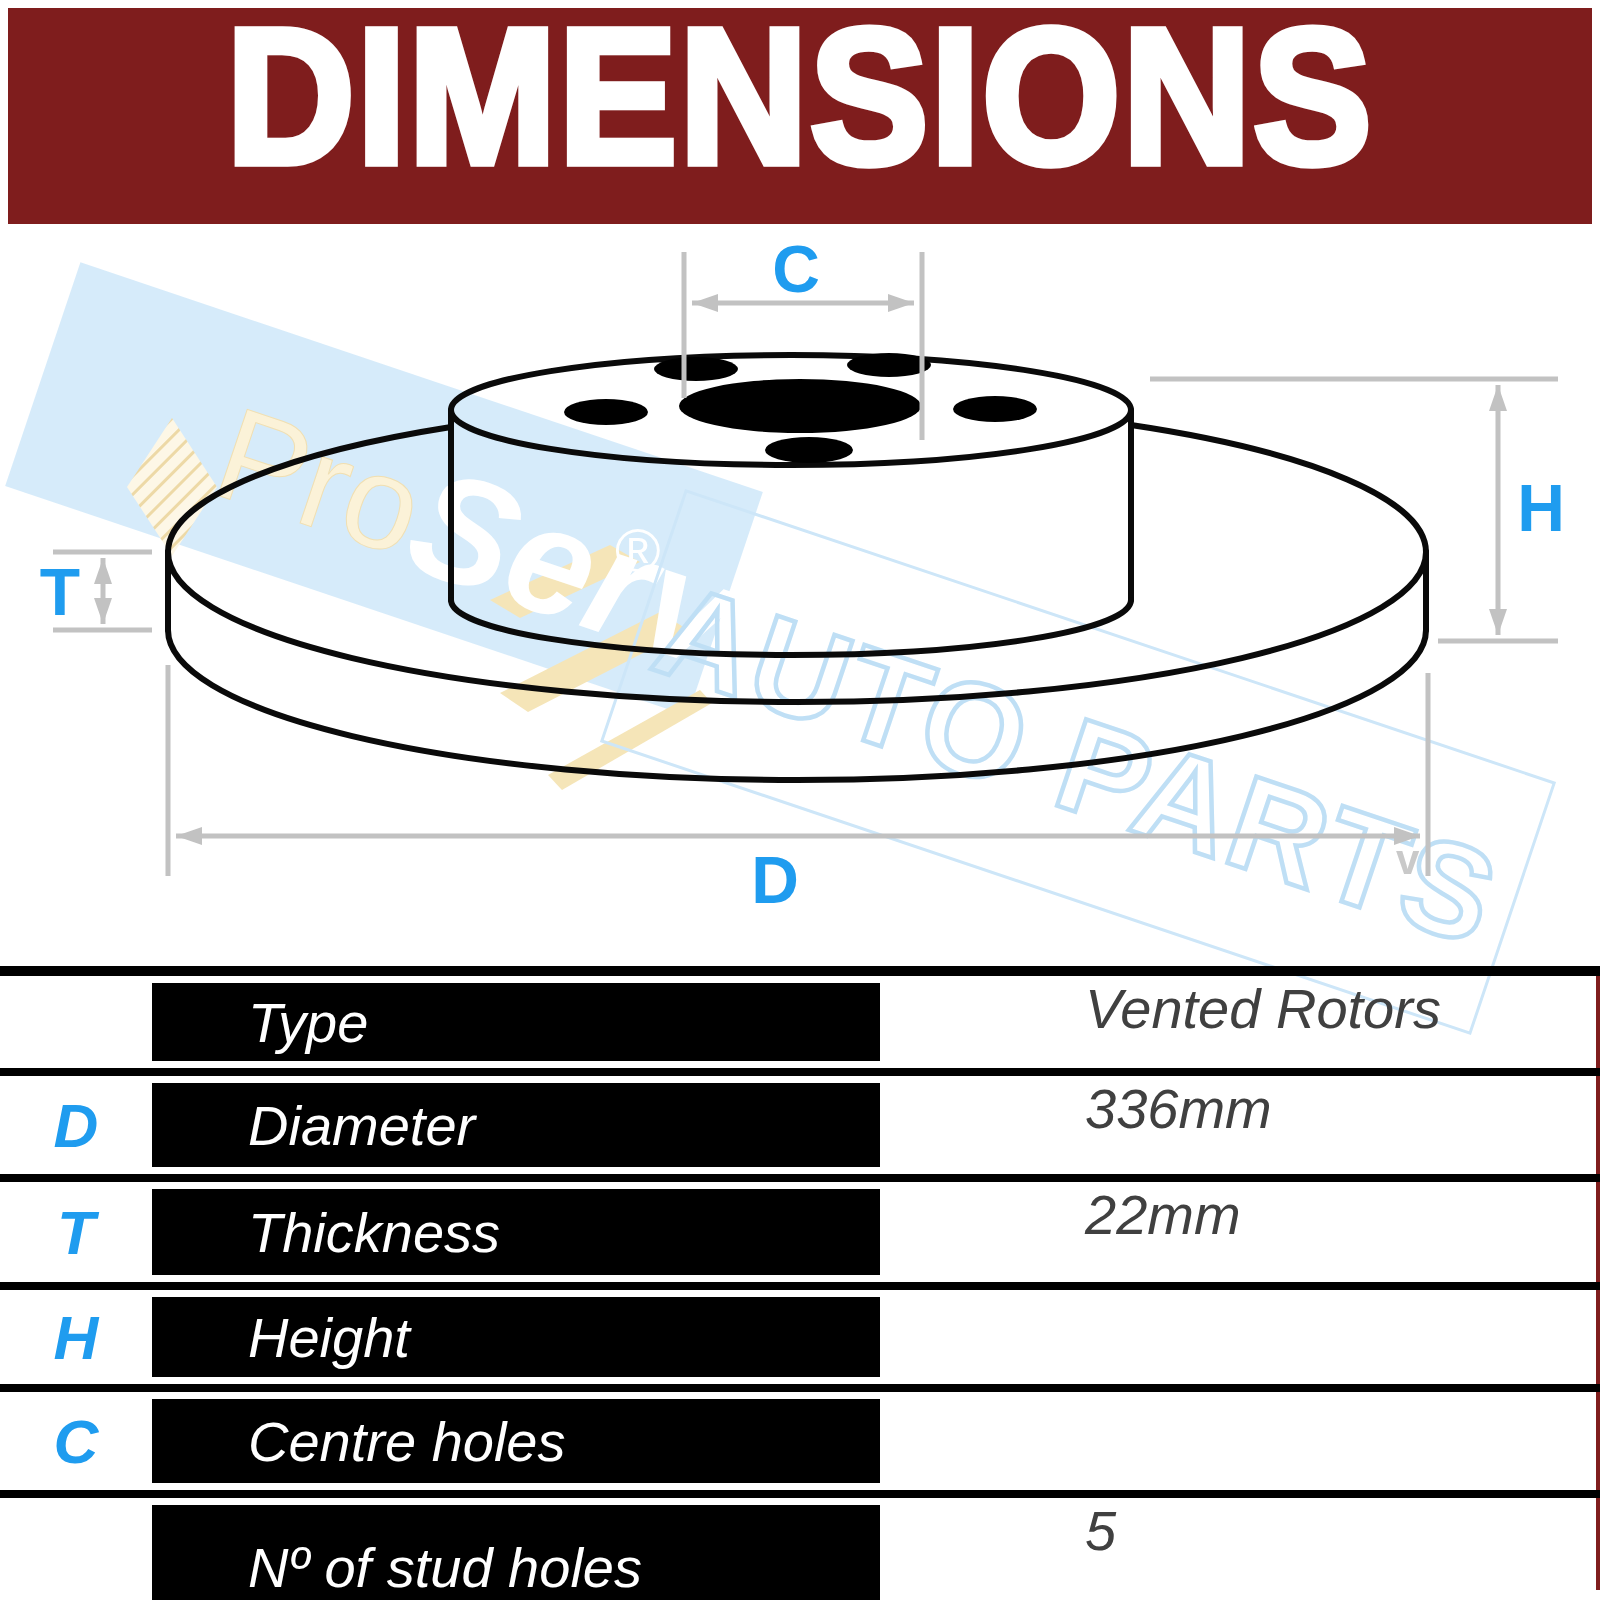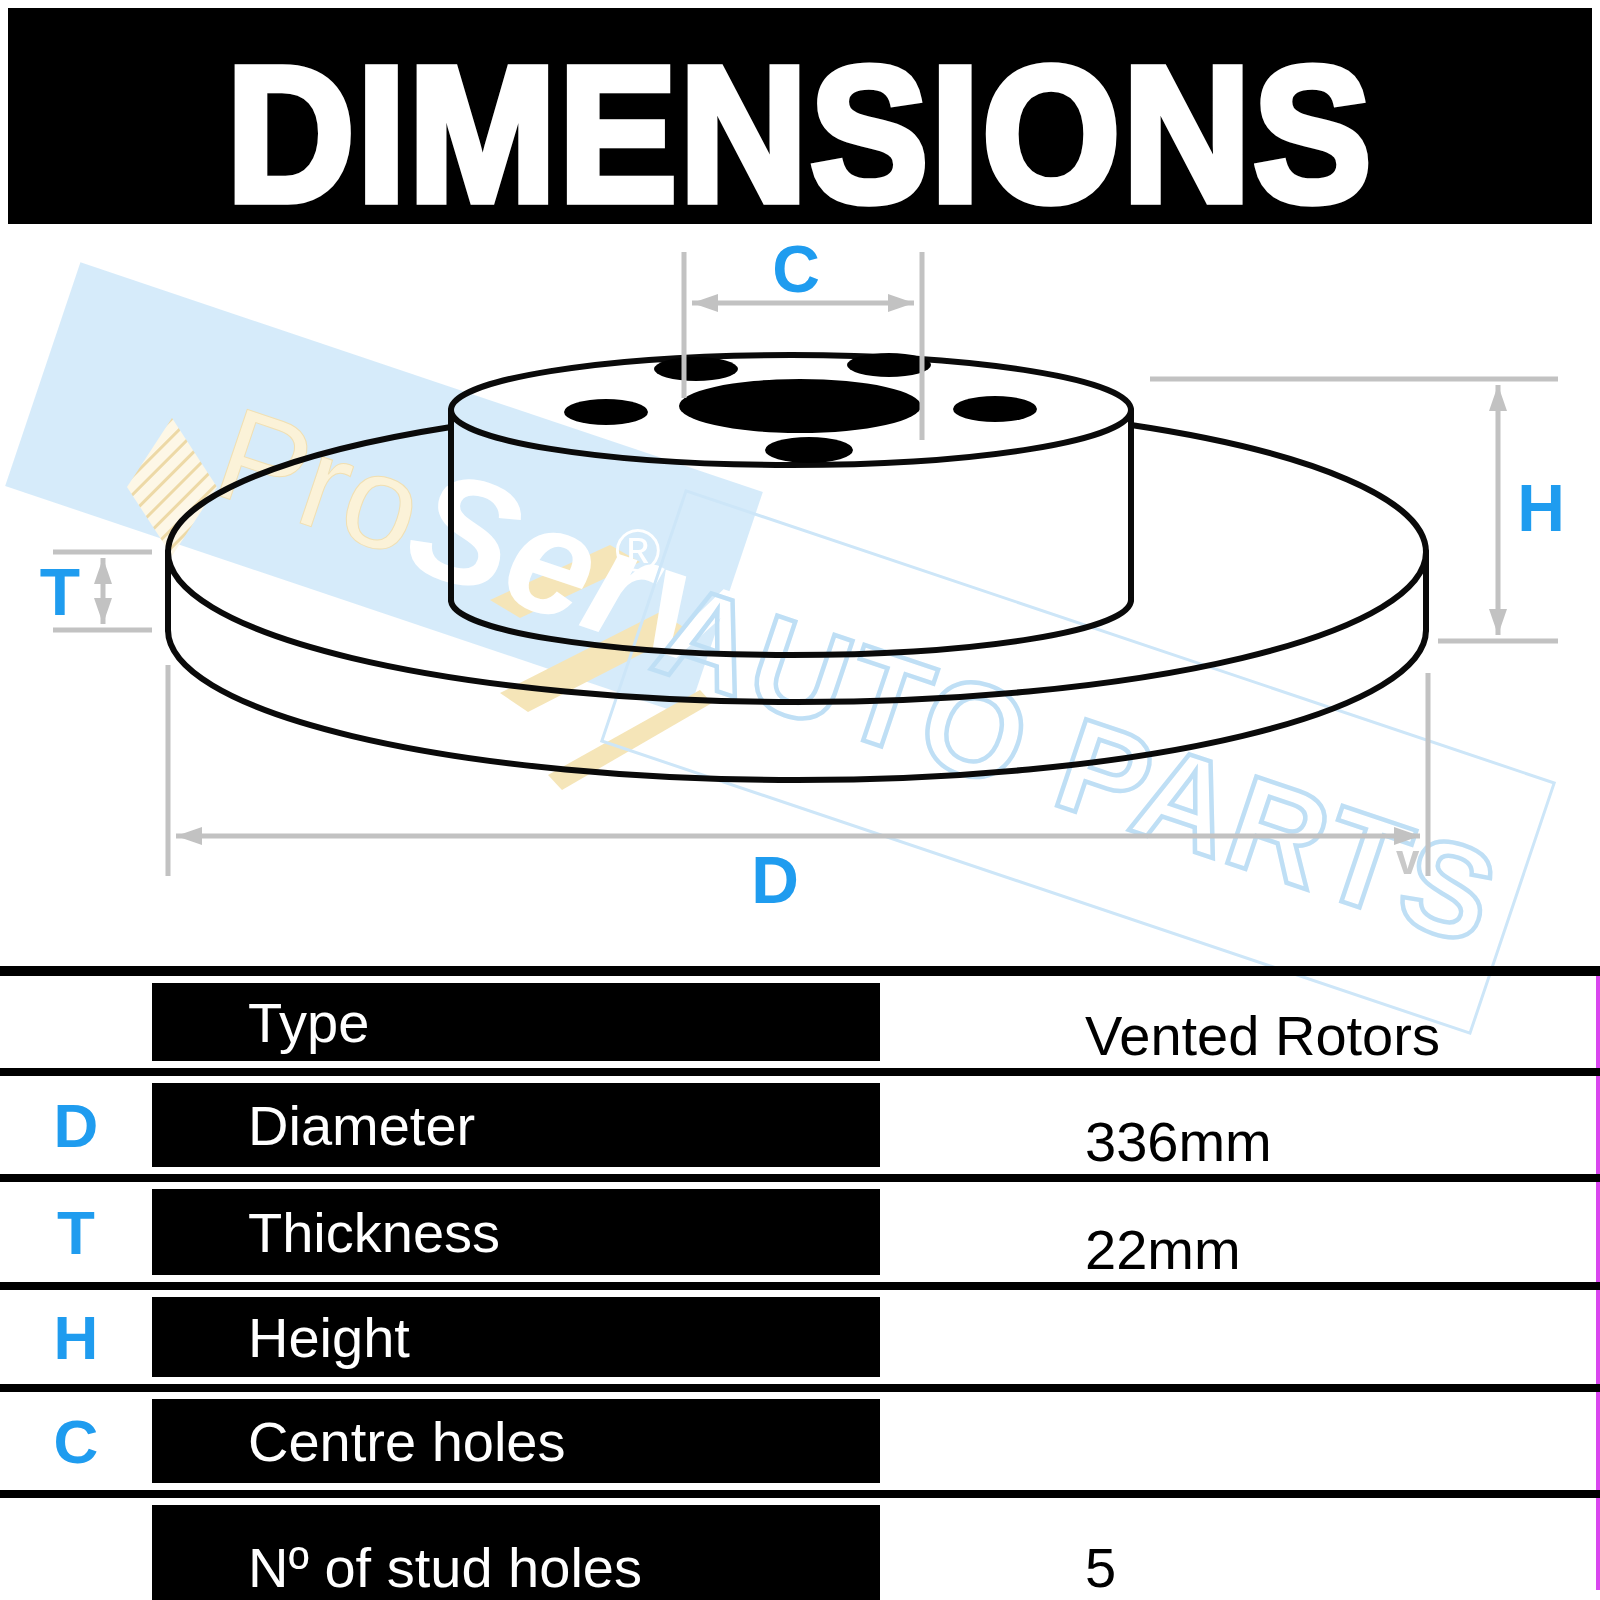--- a/index.html
+++ b/index.html
@@ -1,36 +1,36 @@
 <!DOCTYPE html>
 <html><head>
 <meta charset="utf-8">
 <style>
   html,body{margin:0;padding:0;background:#fff;}
   body{width:1600px;height:1600px;position:relative;overflow:hidden;
        font-family:"Liberation Sans", sans-serif;}
   
   .banner{position:absolute;left:8px;top:8px;width:1584px;height:216px;
-          background:#000000;display:flex;align-items:flex-end;justify-content:center;}
+          background:#7f1d1d;display:flex;align-items:flex-start;justify-content:center;}
   .banner .title{color:#fff;font-size:178px;font-weight:900;letter-spacing:2px;
           -webkit-text-stroke:7px #fff;line-height:1;transform:scaleY(1.08);}
   
   .diagram{position:absolute;left:0;top:0;width:1600px;height:1600px;}
   
   .spec-table{position:absolute;left:0;top:966px;width:1600px;height:624px;
-              border-right:4px solid #d946ef;box-sizing:border-box;}
+              border-right:4px solid #7f1d1d;box-sizing:border-box;font-style:italic;}
   .trow{position:absolute;left:0;width:1600px;border-top:8px solid #000;box-sizing:border-box;}
   .trow .letter{position:absolute;left:0;top:0;bottom:0;width:152px;
                 display:flex;align-items:center;justify-content:center;
                 color:#1F9CEF;font-size:62px;font-weight:900;}
   .trow .labelcell{position:absolute;left:152px;top:7px;bottom:7px;width:728px;
                 background:#000;color:#fff;display:flex;align-items:center;}
   .trow .labelcell span{margin-left:96px;font-size:56px;}
   .trow .valuecell{position:absolute;left:880px;top:0;bottom:0;right:0;
-                display:flex;align-items:flex-end;color:#000000;}
+                display:flex;align-items:flex-start;color:#404040;}
   .trow .valuecell span{margin-left:205px;font-size:56px;}
 </style>
 </head>
 <body>
 
 <svg class="diagram" viewBox="0 0 1600 1600" xmlns="http://www.w3.org/2000/svg">
   <defs>
     <pattern id="hatch" width="13" height="13" patternTransform="rotate(45)" patternUnits="userSpaceOnUse">
       <rect width="13" height="13" fill="#FDF7E6"></rect>
       <line x1="0" y1="0" x2="0" y2="13" stroke="#EDD9A6" stroke-width="6"></line>

